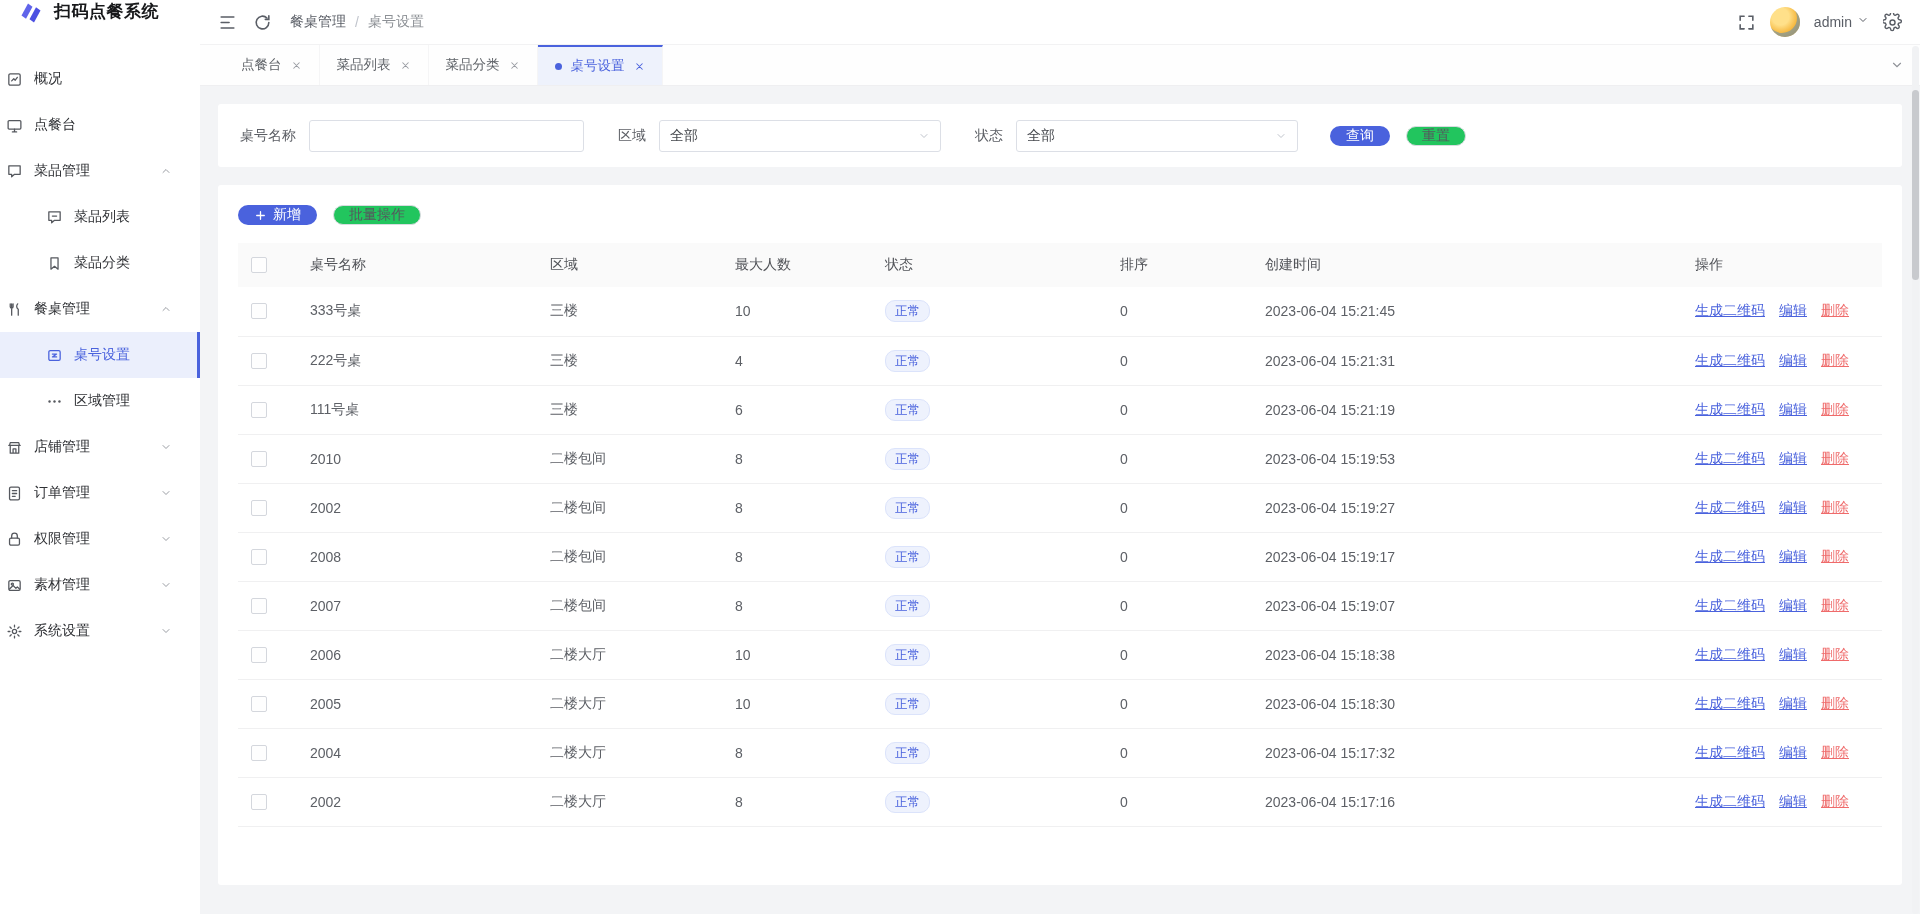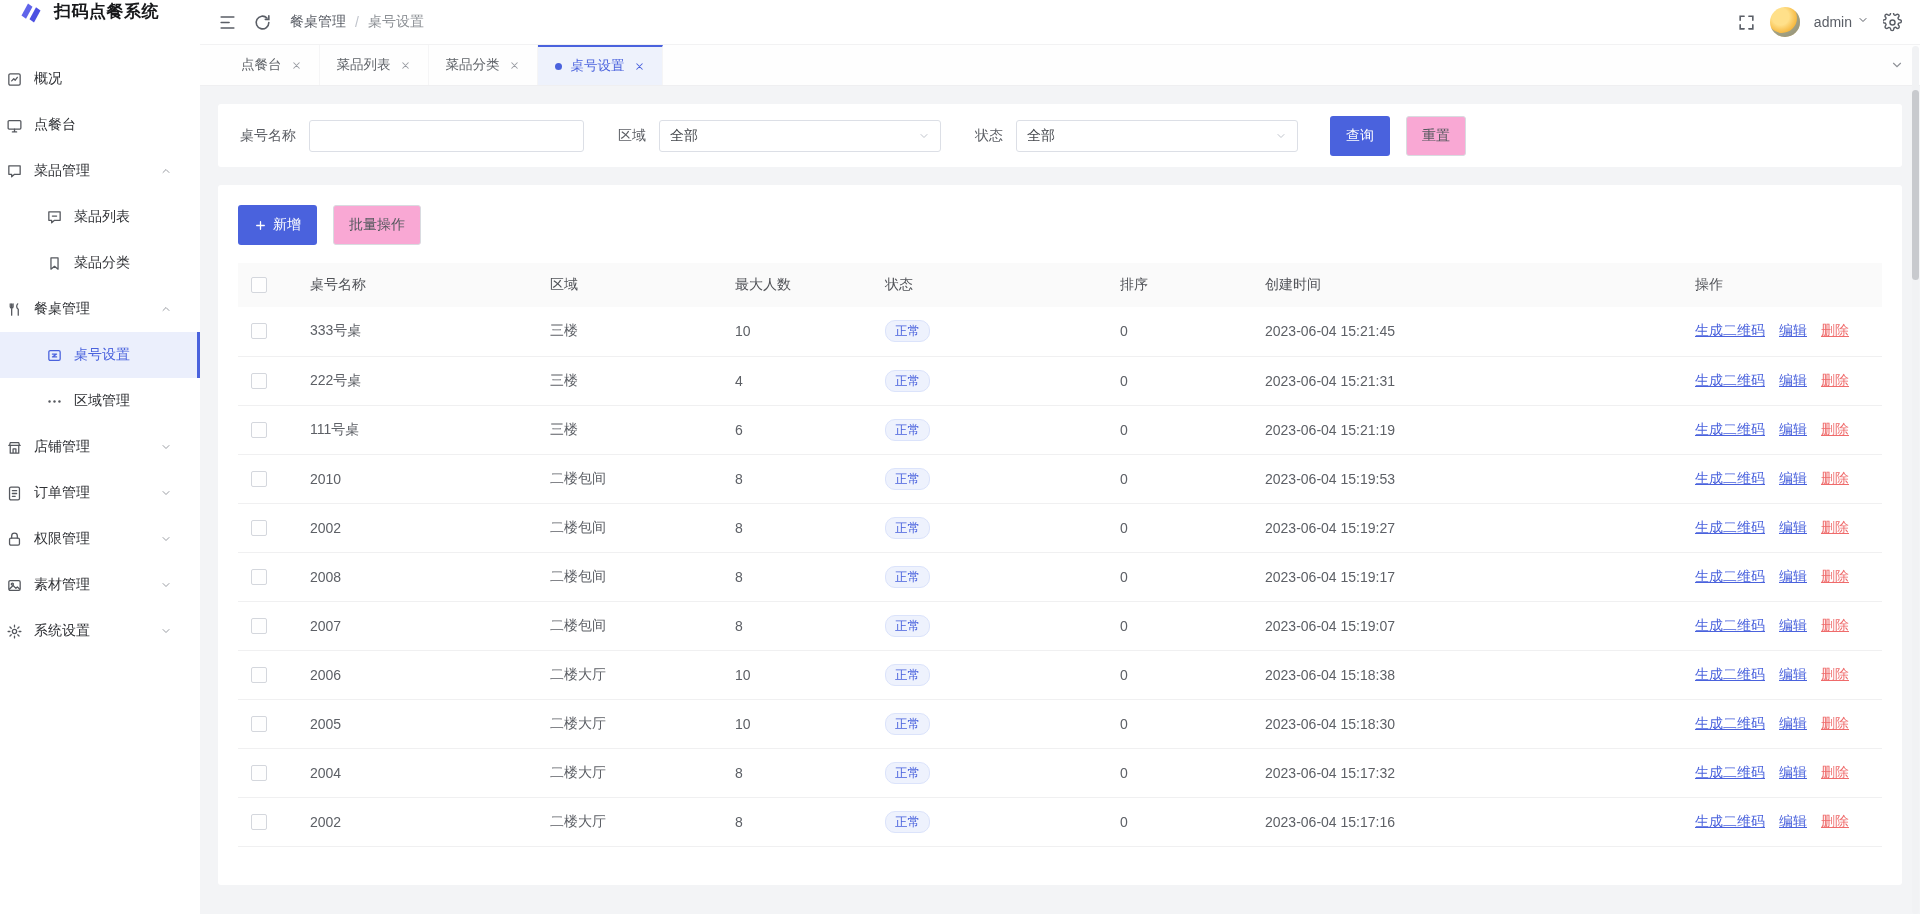--- a/index.html
+++ b/index.html
@@ -57,25 +57,25 @@
   
   .filter { height:63px; display:flex; align-items:center; padding:0 22px; }
   .f-label { font-size:14px; color:#5b5e64; margin-right:13px; white-space:nowrap; }
   .txt { width:275px; height:32px; border:1px solid #dcdfe6; border-radius:3px; padding:0 10px;
          font-size:14px; color:#303133; outline:none; background:#fff; }
   .select { width:282px; height:32px; border:1px solid #dcdfe6; border-radius:3px; background:#fff;
             display:flex; align-items:center; padding:0 10px; font-size:14px; color:#45484d;
             cursor:pointer; }
   .select .chev { margin-left:auto; width:12px; height:12px; color:#c0c4cc; display:inline-flex; }
   .gap { margin-left:34px; }
-  .btn { height:40px; border-radius:3px; font-size:14px; display:inline-flex; align-items:center;
+  .btn { height:20px; border-radius:10px; font-size:14px; display:inline-flex; align-items:center;
          justify-content:center; cursor:pointer; padding:0 15px; border:1px solid transparent;
          white-space:nowrap; }
   .btn-primary { background:#4a62dd; color:#fff; }
-  .btn-plain { background:#f9a8d4; color:#55585e; border-color:#d9dbe0; }
+  .btn-plain { background:#22c55e; color:#55585e; border-color:#d9dbe0; }
   .ml32 { margin-left:32px; } .ml16 { margin-left:16px; }
 
   
   .table-card { margin-top:18px; padding:20px 20px 0 20px; height:700px; }
   .toolbar { display:flex; align-items:flex-end; }
   .btn .plus { width:13px; height:13px; display:inline-flex; margin-right:6px; }
   .btn .plus svg { width:100%; height:100%; }
 
   table { width:100%; border-collapse:collapse; margin-top:18px; table-layout:fixed; }
   th, td { text-align:left; font-size:14px; padding-left:16px; }

